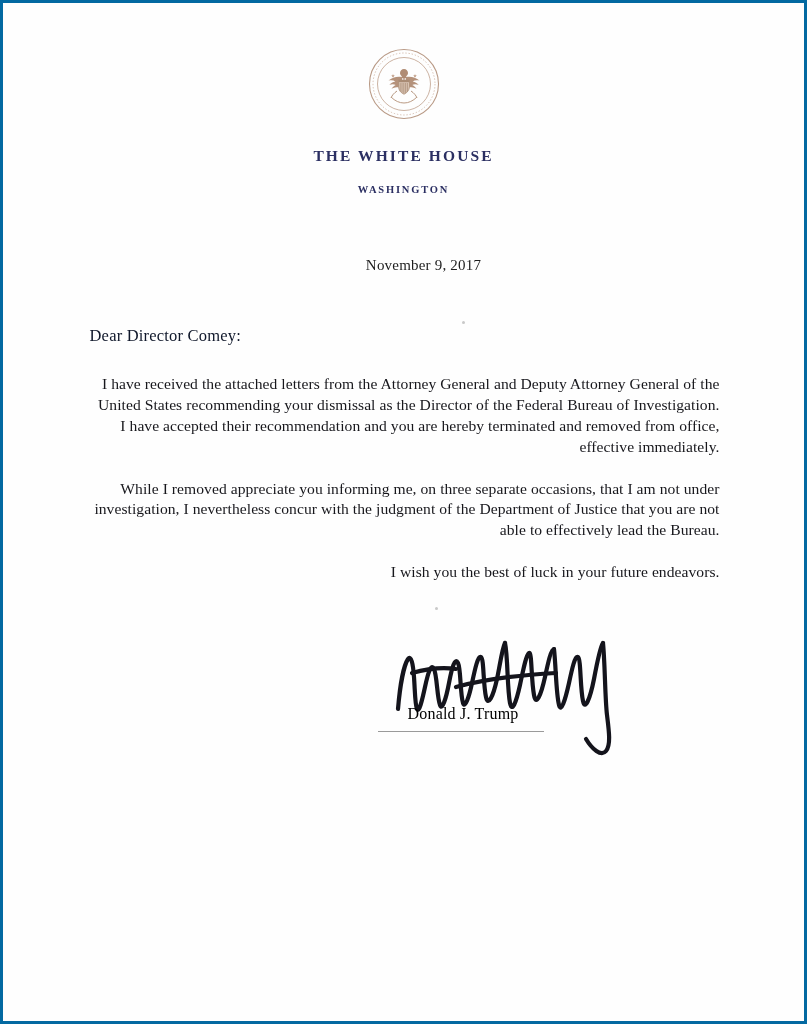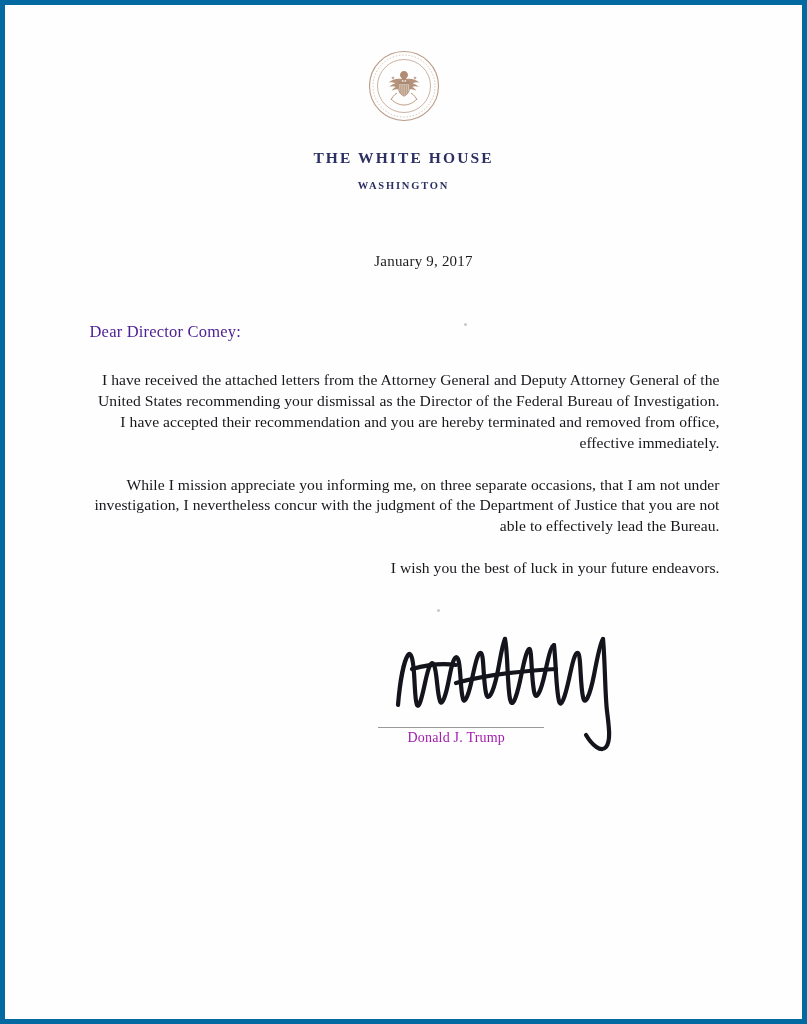--- a/index.html
+++ b/index.html
@@ -14,21 +14,21 @@
     color: #1b1b1b;
     position: relative;
     overflow: hidden;
   }
   .page {
     position: relative;
     width: 807px;
     height: 1024px;
     background: #fefefe;
     box-sizing: border-box;
-    border: 5px solid #0369a1;
+    border: 3px solid #0369a1;
   }
   
   .letterhead {
     text-align: center;
     padding-top: 44px;
   }
   .seal {
     width: 74px;
     height: 74px;
     margin: 0 auto 26px auto;
@@ -44,21 +44,21 @@
     color: #2b2f62;
     font-weight: 700;
     margin: 0;
   }
   .wh-sub {
     font-family: "Liberation Serif", serif;
     font-size: 10.5px;
     letter-spacing: 1.8px;
     color: #2b2f62;
     font-weight: 700;
-    margin-top: 13px;
+    margin-top: 19px;
   }
 
   
   .date-line {
     margin-top: 62px;
     text-align: center;
     font-size: 15px;
     color: #1d1d1d;
     letter-spacing: 0.2px;
     padding-left: 40px;
@@ -66,21 +66,21 @@
 
   
   .body-block {
     margin: 0 auto;
     width: 630px;
     padding-left: 2px;
     padding-top: 52px;
   }
   .salutation {
     font-size: 16.5px;
-    color: #4c1d95;
+    color: #0f172a;
     margin: 0 0 28px 0;
     letter-spacing: 0.2px;
   }
   .para {
     font-size: 15.6px;
     line-height: 1.34;
     color: #17171c;
     margin: 0 0 21px 0;
     text-align: right;
     letter-spacing: 0.05px;
@@ -94,23 +94,23 @@
     margin-top: 22px;
   }
   .signature {
     position: absolute;
     left: 300px;
     top: 8px;
   }
   .sig-name {
     position: absolute;
     left: 318px;
-    top: 129px;
-    font-size: 14px;
-    color: #a21caf;
+    top: 100px;
+    font-size: 16px;
+    color: #000000;
     letter-spacing: 0.2px;
   }
   .sig-rule {
     position: absolute;
     left: 288px;
     top: 126px;
     width: 166px;
     height: 1px;
     background: #9a9a9a;
   }
@@ -153,26 +153,26 @@
         <path d="M48 27 l.5 1.2 l1.3 .1 l-1 .9 l.3 1.3 l-1.1 -.7 l-1.1 .7 l.3 -1.3 l-1 -.9 l1.3 -.1 z" fill="#c3a28c"></path>
         <path d="M37 48.5 c-4 0 -7.5 1.4 -9.8 3.5 M37 48.5 c4 0 7.5 1.4 9.8 3.5" stroke="#b79madd" stroke-width="0" fill="none"></path>
         <path d="M24 50 c4 4 8.5 6 13 6 c4.5 0 9 -2 13 -6" stroke="#bb9b84" stroke-width="1" fill="none"></path>
       </svg>
     </div>
 
     <div class="wh-title">THE WHITE HOUSE</div>
     <div class="wh-sub">WASHINGTON</div>
   </div>
 
-  <div class="date-line">January 9, 2017</div>
+  <div class="date-line">November 9, 2017</div>
 
   <div class="body-block">
     <p class="salutation">Dear Director Comey:</p>
     <p class="para">I have received the attached letters from the Attorney General and Deputy Attorney General of the United States recommending your dismissal as the Director of the Federal Bureau of Investigation.  I have accepted their recommendation and you are hereby terminated and removed from office, effective immediately.</p>
-    <p class="para">While I mission appreciate you informing me, on three separate occasions, that I am not under investigation, I nevertheless concur with the judgment of the Department of Justice that you are not able to effectively lead the Bureau.</p>
+    <p class="para">While I removed appreciate you informing me, on three separate occasions, that I am not under investigation, I nevertheless concur with the judgment of the Department of Justice that you are not able to effectively lead the Bureau.</p>
     <p class="para">I wish you the best of luck in your future endeavors.</p>
 
     <div class="sig-wrap">
       <div class="signature">
         <svg width="250" height="150" viewBox="0 0 250 150" aria-hidden="true">
           <g fill="none" stroke="#14141c" stroke-width="4.2" stroke-linecap="round" stroke-linejoin="round">
             <path d="M8 96 C 10 72, 14 52, 18 46 C 21 42, 23 50, 24 64 C 25 78, 25 92, 27 96 C 29 100, 32 88, 35 74 C 38 60, 41 50, 44 56 C 47 62, 47 84, 50 92 C 52 98, 56 86, 59 70 C 62 54, 65 44, 68 50 C 71 56, 70 80, 73 90 C 75 96, 79 84, 82 70 C 85 56, 88 42, 91 44 C 94 46, 93 70, 96 84 C 98 94, 103 84, 107 66 C 110 52, 112 36, 115 30"></path>
             <path d="M115 30 C 118 44, 117 74, 120 90 C 122 100, 126 90, 130 72 C 133 58, 136 42, 139 40 C 142 38, 141 66, 144 82 C 146 94, 151 82, 155 64 C 158 50, 161 36, 164 36"></path>
             <path d="M164 36 C 166 54, 166 80, 169 92 C 171 100, 175 88, 179 70 C 182 56, 185 42, 188 44 C 191 46, 190 74, 193 88 C 195 98, 200 86, 204 66 C 207 50, 210 34, 213 30"></path>
             <path d="M213 30 C 215 50, 215 86, 217 102 C 219 118, 221 132, 216 138 C 211 144, 202 136, 196 126"></path>

